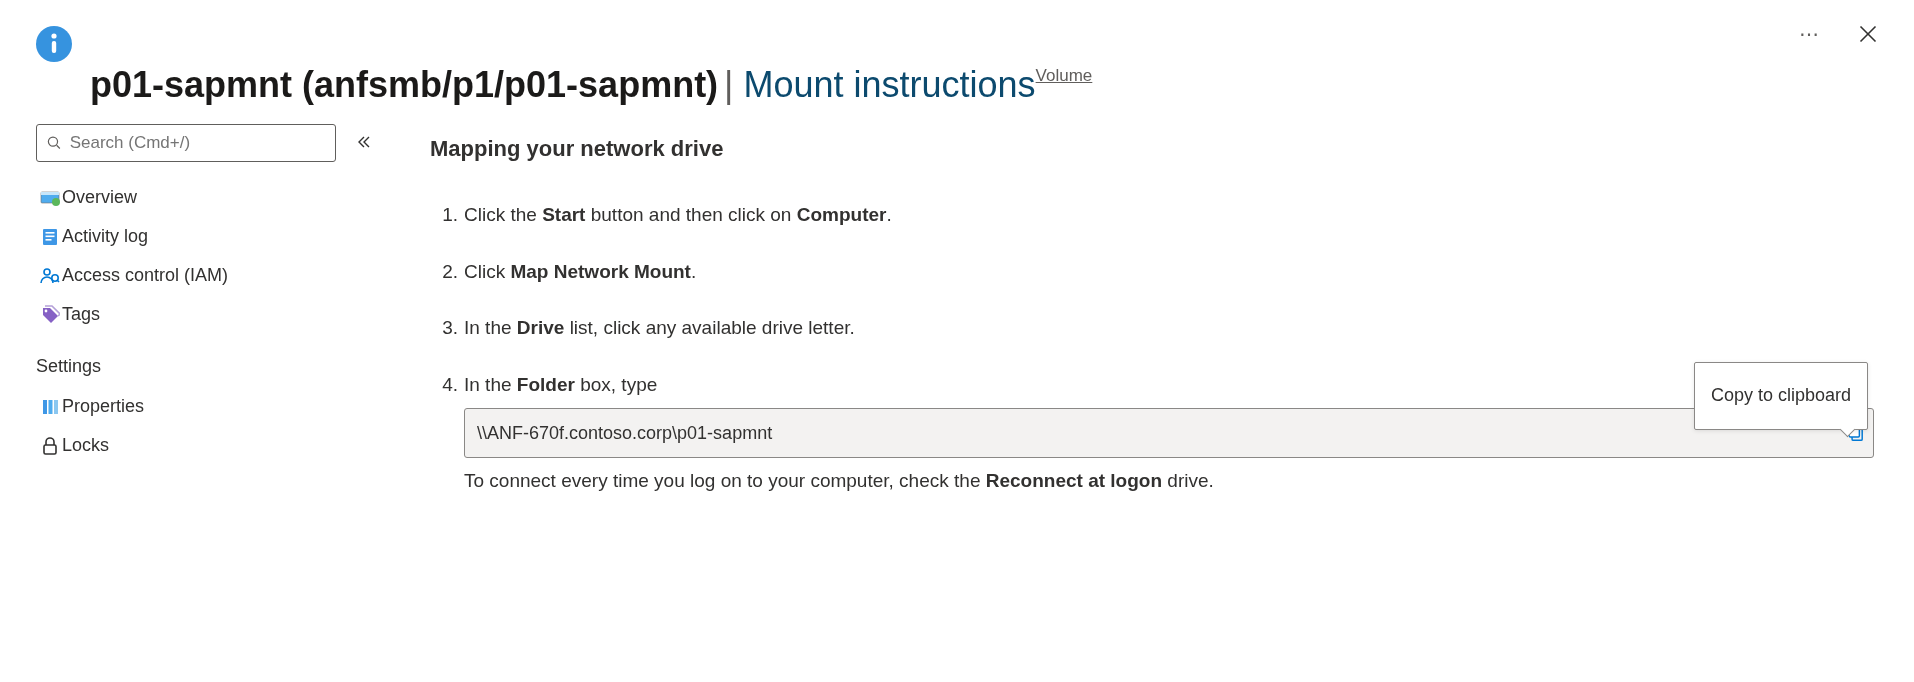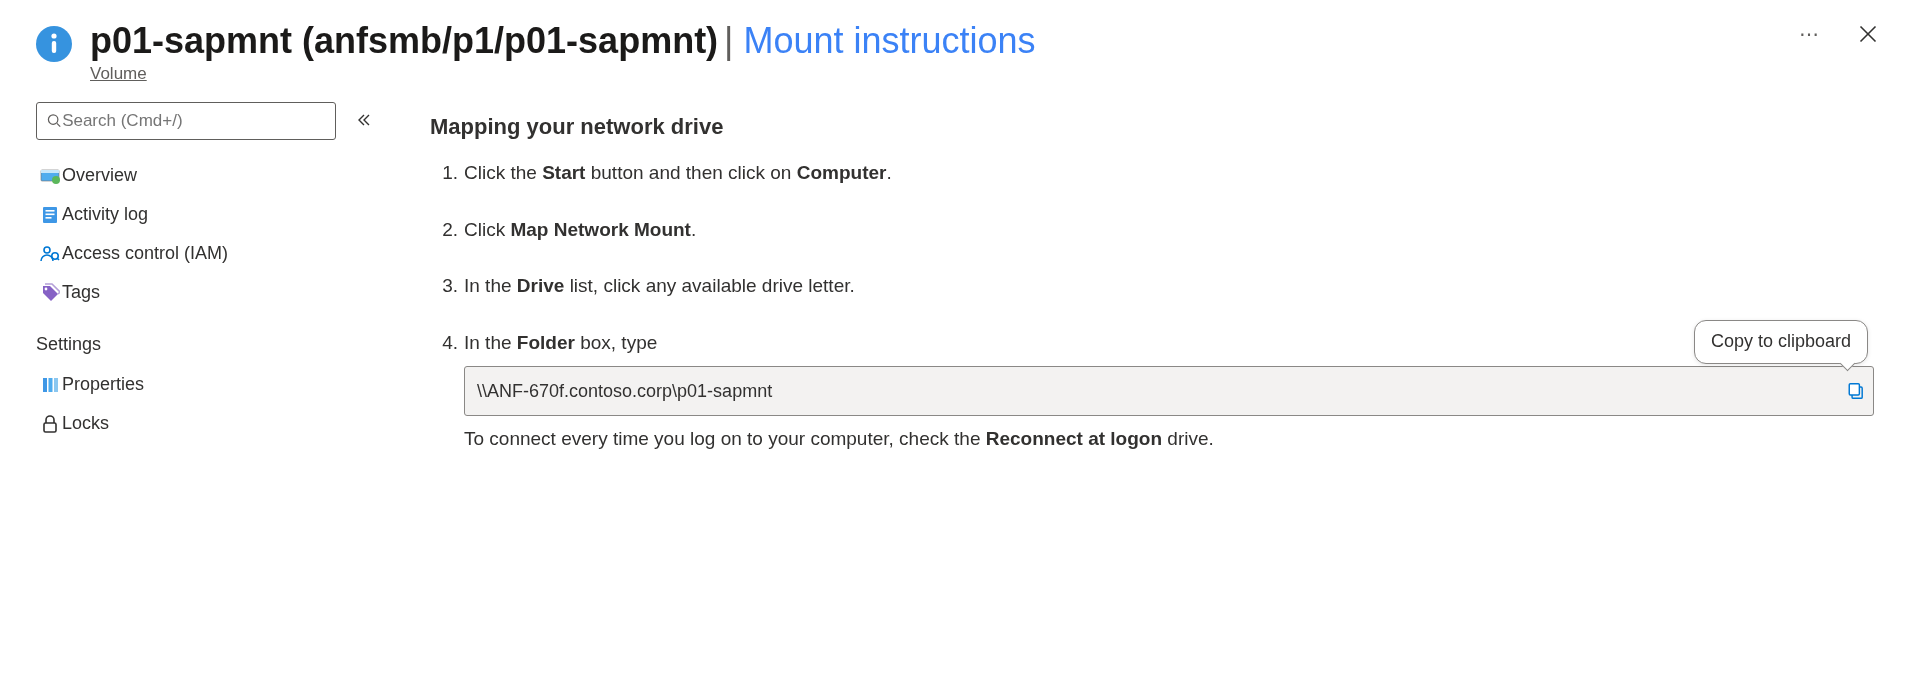--- a/index.html
+++ b/index.html
@@ -2,57 +2,57 @@
 <html><head>
   <meta charset="utf-8">
   <style>
     * { margin: 0; padding: 0; box-sizing: border-box; }
     body { font-family: 'Segoe UI', -apple-system, BlinkMacSystemFont, sans-serif; background: #fff; color: #323130; font-size: 14px; }
 
     .blade { display: flex; flex-direction: column; padding: 0; }
 
     .header { display: flex; align-items: flex-start; padding: 20px 30px 8px 36px; position: relative; }
     .header-icon { width: 36px; height: 36px; margin-right: 18px; margin-top: 6px; flex-shrink: 0; }
-    .header-title-area { flex: 1; display: flex; flex-direction: column; }
+    .header-title-area { flex: 1; display: flex; flex-direction: row; margin-top: 44px; }
     .header-title-line { display: flex; align-items: center; gap: 28px; }
     .header-h1 { font-size: 36px; font-weight: 600; color: #1b1a19; display: flex; align-items: baseline; flex-wrap: wrap; }
     .header-h1 .subtitle-sep { margin: 0 10px 0 6px; color: #605e5c; font-weight: 400; }
-    .header-h1 .subtitle-text { color: #3b82f6; font-weight: 400; }
+    .header-h1 .subtitle-text { color: #0c4a6e; font-weight: 400; }
     .header-sub { font-size: 17px; color: #605e5c; margin-top: 2px; text-decoration: underline; }
     .header-actions { position: absolute; right: 34px; top: 22px; display: flex; align-items: center; gap: 36px; }
     .ellipsis-btn { color: #605e5c; cursor: pointer; font-size: 20px; letter-spacing: 1px; line-height: 1; }
     .close-btn { color: #323130; cursor: pointer; width: 24px; height: 24px; display:flex; align-items:center; justify-content:center; }
 
     .body { display: flex; flex: 1; }
 
     .sidebar { width: 380px; padding: 10px 8px 0 36px; position: relative; }
     .search-row { display: flex; align-items: center; margin-bottom: 16px; }
-    .search-box { flex: 1; border: 1px solid #605e5c; border-radius: 3px; height: 38px; display: flex; align-items: center; padding: 0 10px; gap: 0; }
+    .search-box { flex: 1; border: 1px solid #605e5c; border-radius: 3px; height: 38px; display: flex; align-items: center; padding: 0 10px; gap: 8px; }
     .search-box input { border: none; outline: none; font-size: 17px; width: 100%; background: transparent; color: #605e5c; }
     .collapse-btn { margin-left: 20px; cursor: pointer; color: #323130; }
 
     .menu { display: flex; flex-direction: column; }
     .menu-item { display: flex; align-items: center; gap: 2px; padding: 9px 4px; cursor: pointer; font-size: 18px; color: #323130; }
     .menu-item .menu-icon { width: 20px; height: 20px; display:flex; align-items:center; justify-content:center; flex-shrink:0; }
 
     .group-header { font-size: 18px; font-weight: 400; margin-top: 22px; margin-bottom: 10px; color: #323130; }
 
     .main { flex: 1; padding: 22px 40px 0 50px; position: relative; }
-    .section-title { font-size: 22px; font-weight: 700; color: #323130; margin-bottom: 20px; }
+    .section-title { font-size: 22px; font-weight: 700; color: #323130; margin-bottom: 40px; }
 
     ol.steps { list-style: none; counter-reset: step; padding-left: 34px; }
     ol.steps > li { counter-increment: step; position: relative; font-size: 19px; color: #323130; margin-bottom: 30px; line-height: 1.4; }
     ol.steps > li::before { content: counter(step) "."; position: absolute; left: -34px; width: 28px; text-align: right; }
     ol.steps b { font-weight: 700; }
 
     .path-box { display:flex; align-items:center; border:1px solid #8a8886; background:#f3f2f1; border-radius:3px; height:50px; margin-top:10px; margin-bottom:10px; }
     .path-input { flex:1; border:none; background:transparent; outline:none; font-size:18px; padding:0 12px; color:#323130; }
     .copy-btn { width:34px; height:100%; display:flex; align-items:center; justify-content:center; cursor:pointer; color:#0078d4; }
 
-    .tooltip { position:absolute; right:6px; top:-46px; background:#fff; border:1px solid #8a8886; border-radius:12px; padding:8px 16px; font-size:18px; white-space:nowrap; box-shadow:0 1px 4px rgba(0,0,0,.1); }
+    .tooltip { position:absolute; right:6px; top:-46px; background:#fff; border:1px solid #8a8886; border-radius:2px; padding:20px 16px; font-size:18px; white-space:nowrap; box-shadow:0 1px 4px rgba(0,0,0,.1); }
     .tooltip::after { content:""; position:absolute; bottom:-6px; right:14px; width:10px; height:10px; background:#fff; border-right:1px solid #8a8886; border-bottom:1px solid #8a8886; transform:rotate(45deg); }
     .step4-wrap { position:relative; }
 
     .helper-text { font-size:19px; color:#323130; }
   </style>
 </head>
 <body>
 
 <div class="blade">
 

